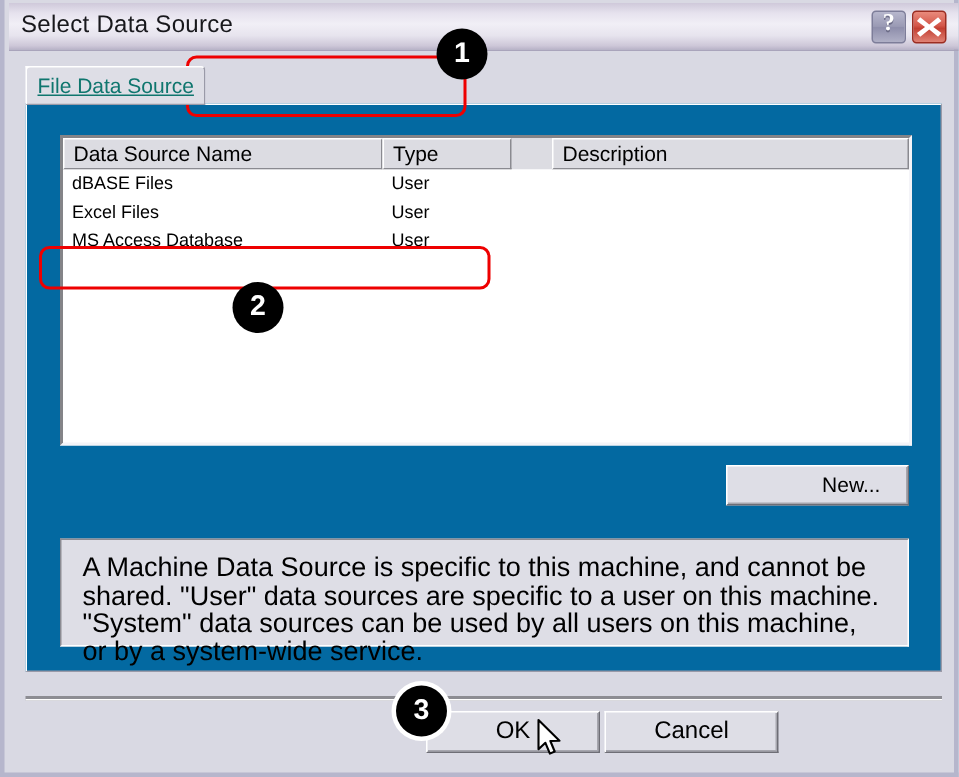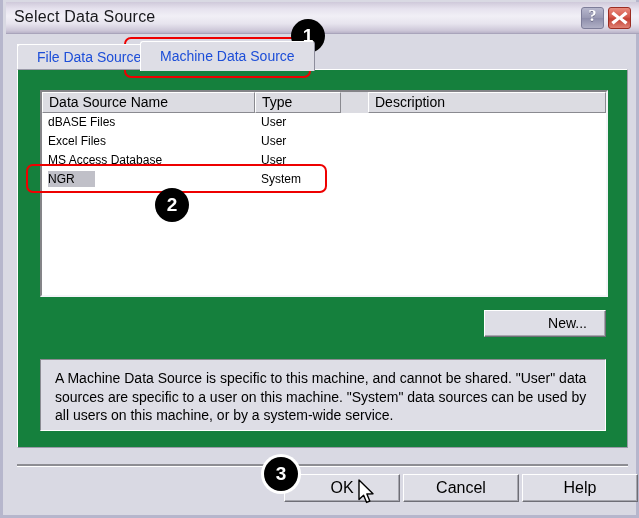--- a/index.html
+++ b/index.html
@@ -89,25 +89,26 @@
     top: 44px;
     width: 611px;
     height: 26px;
   }
   .tab {
     position: absolute;
     top: 0;
     height: 26px;
     box-sizing: border-box;
     font-size: 14px;
-    color: #1d4ed8;
+    color: #0f766e;
     line-height: 24px;
-    padding: 0 19px;
+    padding: 0 7px;
     white-space: nowrap;
     cursor: default;
+    text-decoration: underline;
   }
   #tab-file {
     left: 0;
     background: #dedee6;
     border: 1px solid #ffffff;
     border-right-color: #9a9aa8;
     border-bottom-color: #9a9aa8;
     border-top-left-radius: 3px;
     border-top-right-radius: 3px;
     z-index: 1;
@@ -139,21 +140,21 @@
   }
 
   
   #tab-page {
     position: absolute;
     left: 14px;
     top: 69px;
     width: 611px;
     height: 379px;
     box-sizing: border-box;
-    background: #15803d;
+    background: #0369a1;
     border: 1px solid #ffffff;
     border-right-color: #9a9aa8;
     border-bottom-color: #9a9aa8;
   }
 
   
   #list-box {
     position: absolute;
     left: 22px;
     top: 20px;
@@ -241,21 +242,21 @@
     box-sizing: border-box;
     background: #dedee6;
     border: 1px solid;
     border-color: #8b8b92 #ffffff #ffffff #8b8b92;
   }
   #desc-text {
     position: absolute;
     left: 14px;
     top: 9px;
     width: 534px;
-    font-size: 14px;
+    font-size: 18px;
     color: #000;
     line-height: 18.5px;
   }
 
   
   #footer-sep {
     position: absolute;
     left: 14px;
     top: 464px;
     width: 611px;
@@ -332,23 +333,20 @@
       <svg width="21" height="20" viewBox="0 0 21 20">
         <path d="M4.5 3.5 L10.5 8.4 L16.4 3.5 L18.6 6.0 L13.2 10.0 L18.6 14.0 L16.4 16.5 L10.5 11.6 L4.5 16.5 L2.3 14.0 L7.7 10.0 L2.3 6.0 Z" fill="#ffffff"></path>
       </svg>
     </div>
   </div>
 
   <div id="tab-strip">
     <div class="tab" id="tab-file">
       <span>File Data Source</span>
     </div>
-    <div class="tab" id="tab-machine">
-      <span>Machine Data Source</span>
-    </div>
     <div id="tab-stub"></div>
   </div>
 
   <div id="tab-page">
 
     <div id="list-box">
       <div id="list-header">
         <div class="hcell c-name">Data Source Name</div>
         <div class="hcell c-type">Type</div>
         <div class="hcell c-desc">Description</div>
@@ -366,41 +364,35 @@
           <div class="lcell c-type">User</div>
           <div class="lcell c-desc"></div>
         </div>
 
         <div class="lrow">
           <div class="lcell c-name"><span>MS Access Database</span></div>
           <div class="lcell c-type">User</div>
           <div class="lcell c-desc"></div>
         </div>
 
-        <div class="lrow selected">
-          <div class="lcell c-name"><span class="selbg">NGR</span></div>
-          <div class="lcell c-type">System</div>
-          <div class="lcell c-desc"></div>
-        </div>
 
       </div>
     </div>
 
     <div id="new-btn">New...</div>
 
     <div id="desc-frame">
       <div id="desc-text">A Machine Data Source is specific to this machine, and cannot be shared.  "User" data sources are specific to a user on this machine.  "System" data sources can be used by all users on this machine, or by a system-wide service.</div>
     </div>
 
   </div>
 
   <div id="footer-sep"></div>
   <div class="fbtn" id="ok-btn">OK</div>
   <div class="fbtn" id="cancel-btn">Cancel</div>
-  <div class="fbtn" id="help-footer-btn">Help</div>
 
 </div>
 
 <div class="ann-rect" id="ann-rect-1"></div>
 <div class="ann-rect" id="ann-rect-2"></div>
 
 <div class="badge" id="badge-1">1</div>
 <div class="badge" id="badge-2">2</div>
 <div class="badge ringed" id="badge-3">3</div>
 

